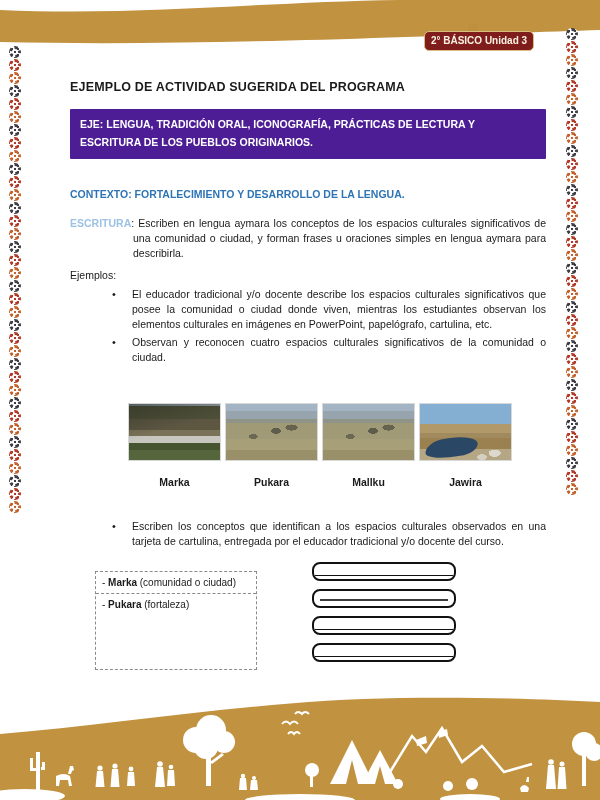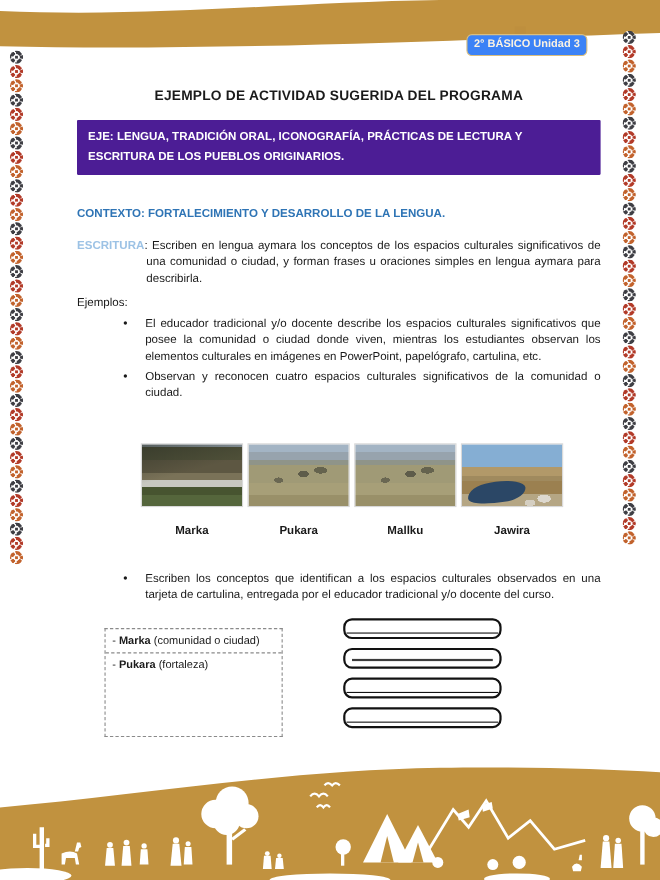--- a/index.html
+++ b/index.html
@@ -3,33 +3,33 @@
 <meta charset="utf-8">
 <style>
   * { margin:0; padding:0; box-sizing:border-box; }
   html,body { background:#fff; }
   body { font-family:"Liberation Sans", sans-serif; color:#1a1a1a; }
   .page { position:relative; width:600px; height:800px; background:#fff; overflow:hidden; margin:0 auto; }
 
   
   .top-band { position:absolute; top:0; left:0; width:600px; height:56px; }
   .badge { position:absolute; top:31px; left:424px; width:110px; height:20px;
-           background:#3b82f6; border:1px solid #D9BE7E; border-radius:5px;
+           background:#7f1d1d; border:1px solid #D9BE7E; border-radius:5px;
            color:#FBF3E2; font-size:10px; font-weight:bold; text-align:center; line-height:18px; }
   .badge-tab { position:absolute; top:24px; left:468px; width:10px; height:9px; background:#BE8F3E; }
 
   
   .chain { position:absolute; display:flex; flex-direction:column; align-items:center; }
   #left-chain  { left:9px;  top:46px; }
   #right-chain { left:566px; top:28px; }
   .medallion { width:12px; height:12px; border-radius:50%; border:3px dotted #B23A28; margin-bottom:1px; }
 
   
   .content { position:absolute; left:70px; top:70px; width:476px; font-size:10.5px; line-height:1.45; }
-  .doc-title { text-align:center; font-weight:bold; font-size:12.5px; margin-top:8px; letter-spacing:.2px; }
+  .doc-title { font-weight:bold; font-size:12.5px; margin-top:8px; letter-spacing:.2px; }
   .eje-bar { margin-top:13px; background:#4c1d95; color:#fff; font-weight:bold;
              padding:7px 10px; font-size:10.5px; line-height:1.7; border-radius:1px; }
   .contexto { margin-top:28px; color:#2E74B5; font-weight:bold; font-size:10.5px; }
   .actividad { margin-top:14px; padding-left:63px; text-indent:-63px; text-align:justify; }
   .actividad .lbl { color:#9CC2E5; font-weight:bold; }
   .ejemplos { margin-top:6px; }
   ul.bullets { margin:4px 0 0 0; padding-left:48px; list-style:none; }
   ul.bullets li { text-align:justify; position:relative; padding-left:14px; margin-bottom:2px; }
   ul.bullets li::before { content:"•"; position:absolute; left:-6px; top:0; font-size:11px; }
 

